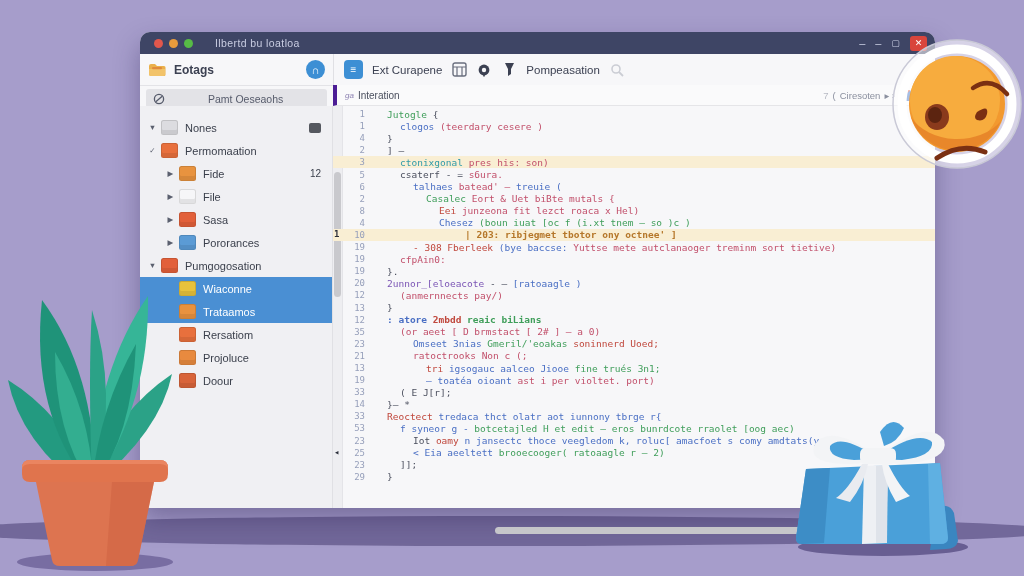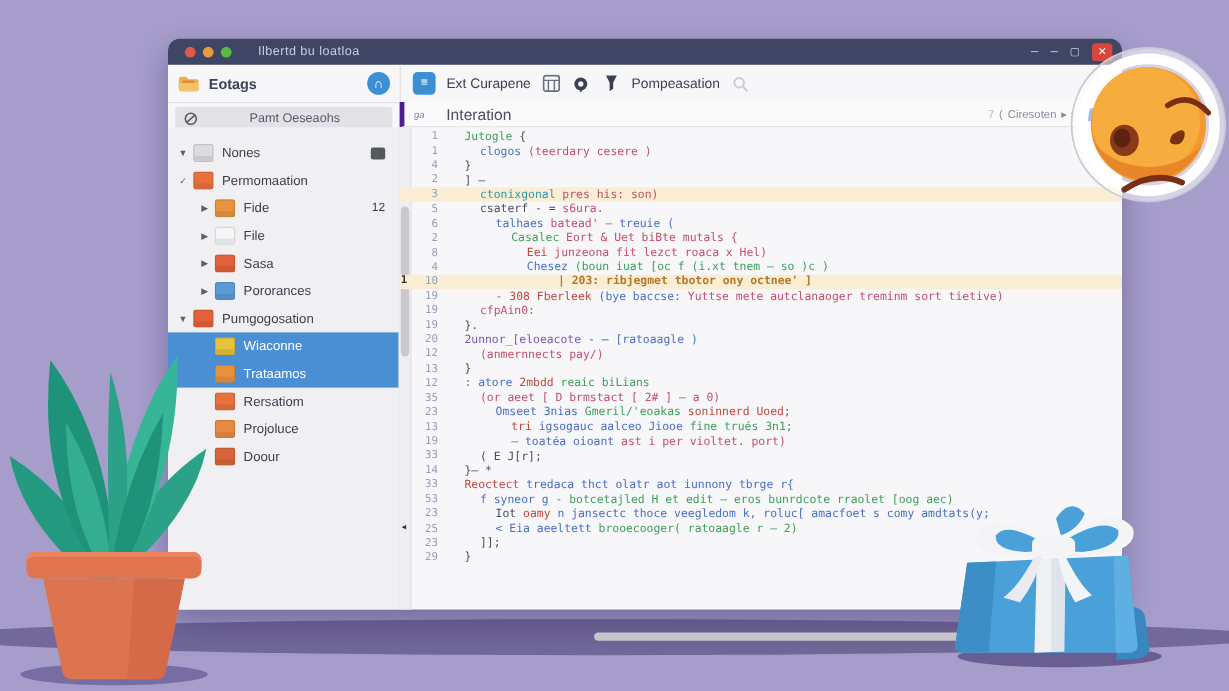--- a/index.html
+++ b/index.html
@@ -31,21 +31,21 @@
   #app-icon{width:19px;height:19px;background:#3d8fd4;border-radius:4px;color:#fff;
     font-size:10px;display:flex;align-items:center;justify-content:center;}
   
   #searchbar{left:6px;top:57px;width:181px;height:19px;background:#e3e3e7;border-radius:3px;
     display:flex;align-items:center;padding:0 7px;box-sizing:border-box;color:#565b6b;}
   #searchbar .lbl{font-size:10.5px;margin-left:7px;padding-left:36px;}
   #inter-bar{left:193px;top:53px;width:602px;height:21px;background:#fafafb;
     border-bottom:1px solid #e5e5e8;border-left:4px solid #4c1d95;display:flex;align-items:center;
     padding:0 8px;box-sizing:border-box;}
   #inter-icon{font-size:8px;color:#8a7fb0;font-style:italic;}
-  #inter-label{font-size:13px;color:#4a4f5e;margin-left:18px;}
+  #inter-label{font-size:10px;color:#4a4f5e;margin-left:4px;}
   #crumbs{margin-left:auto;display:flex;align-items:center;gap:4px;color:#8a8f9e;font-size:9.5px;}
   .mini-ic{width:12px;height:11px;border-radius:2px;}
   
   #sidebar{left:0;top:74px;width:193px;height:402px;background:#f0f0f3;
     border-right:1px solid #e0e0e4;border-radius:0 0 0 10px;box-sizing:border-box;padding-top:10px;}
   .trow{height:23px;display:flex;align-items:center;font-size:11px;color:#3a3f4b;}
   .trow.sel{background:#4a8fd3;color:#fff;}
   .tr-arrow{width:13px;text-align:center;font-size:7.5px;color:#5a5f6e;flex:none;}
   .trow.sel .tr-arrow{color:#dce9f8;}
   .tr-icon{width:15px;height:13px;border-radius:2.5px;margin:0 7px 0 2px;flex:none;
@@ -288,29 +288,33 @@
       <div class="crow">
         <span class="ln">12</span>
         <span style="padding-left: 26px;"><span class="c-p">(anmernnects pay/)</span></span>
       </div>
       <div class="crow">
         <span class="ln">13</span>
         <span style="padding-left: 13px;"><span class="c-d">}</span></span>
       </div>
       <div class="crow">
         <span class="ln">12</span>
-        <span style="padding-left: 13px;"><span class="c-b">: atore </span><span class="c-r">2mbdd </span><span class="c-g">reaic biLians</span></span>
+        <span style="padding-left: 13px; font-weight: bold;"><span class="c-b">: atore </span><span class="c-r">2mbdd </span><span class="c-g">reaic biLians</span></span>
       </div>
       <div class="crow">
         <span class="ln">35</span>
         <span style="padding-left: 26px;"><span class="c-p">(or aeet [ D brmstact [ 2# ] – a 0)</span></span>
       </div>
       <div class="crow">
         <span class="ln">23</span>
         <span style="padding-left: 39px;"><span class="c-b">Omseet 3nias </span><span class="c-g">Gmeril/'eoakas </span><span class="c-r">soninnerd Uoed;</span></span>
+      </div>
+      <div class="crow">
+        <span class="ln">21</span>
+        <span style="padding-left: 39px;"><span class="c-p">ratoctrooks Non c (;</span></span>
       </div>
       <div class="crow">
         <span class="ln">13</span>
         <span style="padding-left: 52px;"><span class="c-r">tri </span><span class="c-b">igsogauc aalceo Jiooe </span><span class="c-g">fine trués 3n1;</span></span>
       </div>
       <div class="crow">
         <span class="ln">19</span>
         <span style="padding-left: 52px;"><span class="c-b">– toatéa oioant </span><span class="c-p">ast i per violtet. port)</span></span>
       </div>
       <div class="crow">

